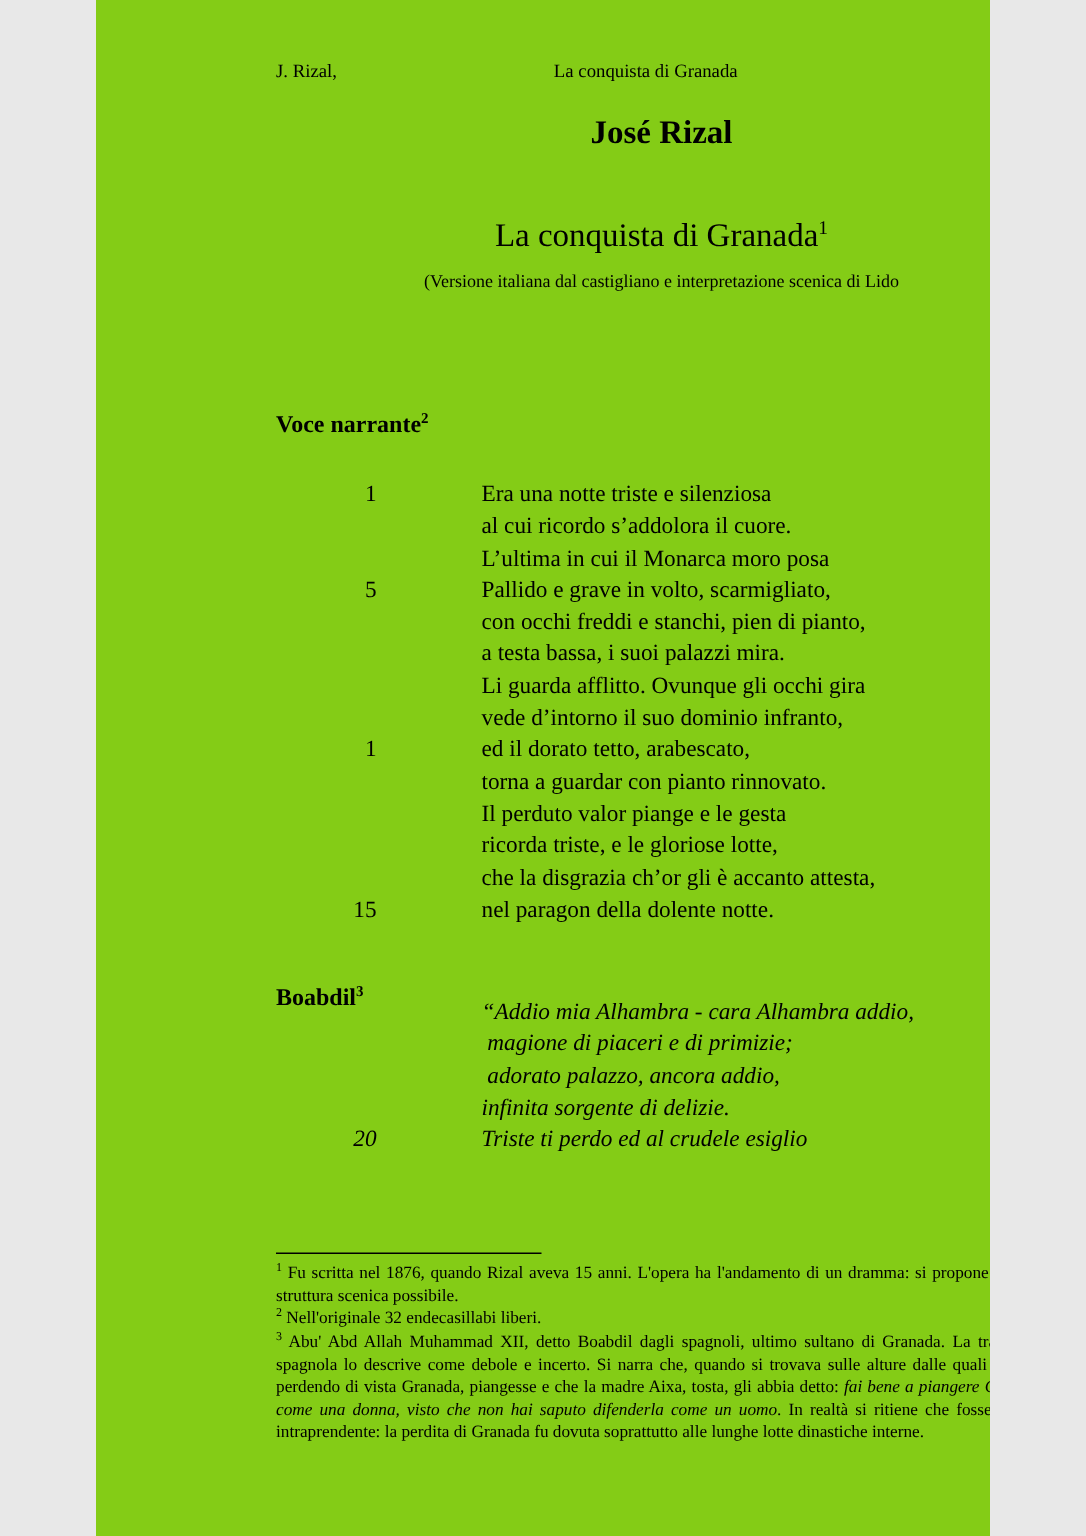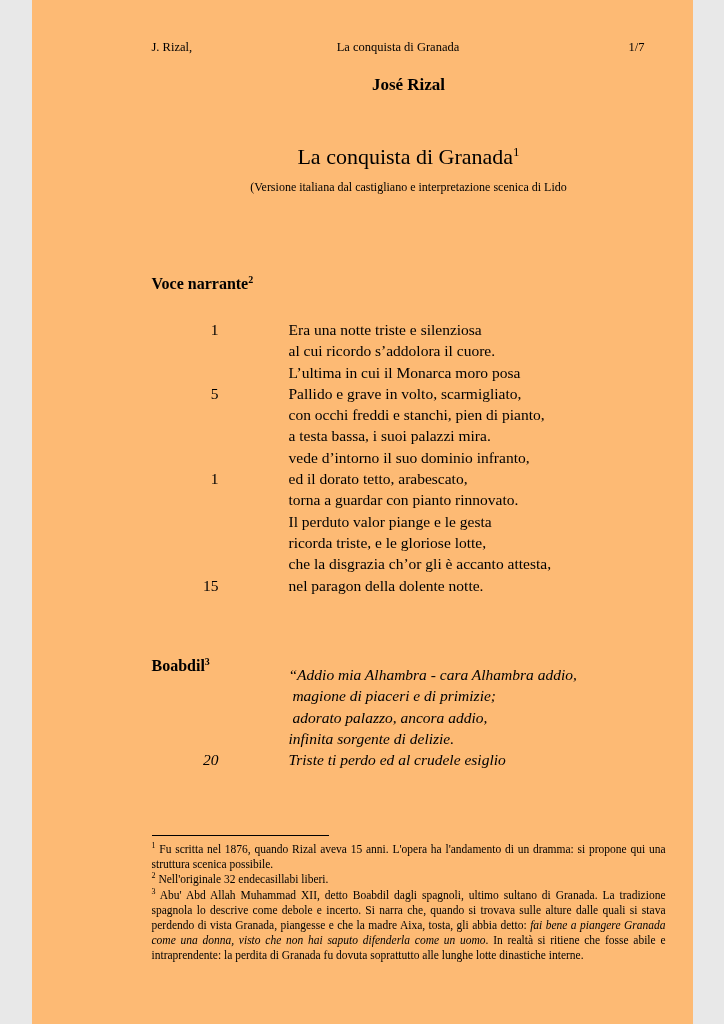--- a/index.html
+++ b/index.html
@@ -1,34 +1,34 @@
 <!DOCTYPE html>
 <html><head>
 <meta charset="utf-8">
 <style>
   html,body{margin:0;padding:0;background:#e8e8e8;}
   .page{
     position:relative;
-    width:661px;height:1024px;
+    width:596px;height:1024px;
     margin:0 auto;
-    background:#fdba74;
+    background:#84cc16;
     color:#000000;
     font-family:"Liberation Serif", serif;
     overflow:hidden;
   }
   .block{position:absolute;left:120px;width:514px;}
 
   
   .header{top:40px;display:flex;align-items:baseline;font-size:12.5px;}
   .header .h-left{flex:1;text-align:left;}
   .header .h-center{flex:2;text-align:center;}
   .header .h-right{flex:1;text-align:right;padding-right:21px;}
 
   
-  .author{top:75px;text-align:center;font-size:17px;font-weight:bold;}
+  .author{top:75px;text-align:center;font-size:22px;font-weight:bold;}
   .maintitle{top:144px;text-align:center;font-size:22px;font-weight:normal;}
   .maintitle sup{font-size:13px;}
   .subtitle{top:176px;text-align:center;font-size:12px;line-height:22px;}
 
   
   .sect{font-size:16px;font-weight:bold;}
   .voce{top:275px;}
   .boabdil{top:657px;}
   .sect sup{font-size:10px;}
 
@@ -97,20 +97,24 @@
     <div class="vline">
         <span class="vnum"></span>
         <span class="vtext">con occhi freddi e stanchi, pien di pianto,</span>
       </div>
     <div class="vline">
         <span class="vnum"></span>
         <span class="vtext">a testa bassa, i suoi palazzi mira.</span>
       </div>
     <div class="vline">
         <span class="vnum"></span>
+        <span class="vtext">Li guarda afflitto. Ovunque gli occhi gira</span>
+      </div>
+    <div class="vline">
+        <span class="vnum"></span>
         <span class="vtext">vede d’intorno il suo dominio infranto,</span>
       </div>
     <div class="vline">
         <span class="vnum">1</span>
         <span class="vtext">ed il dorato tetto, arabescato,</span>
       </div>
     <div class="vline">
         <span class="vnum"></span>
         <span class="vtext">torna a guardar con pianto rinnovato.</span>
       </div>

